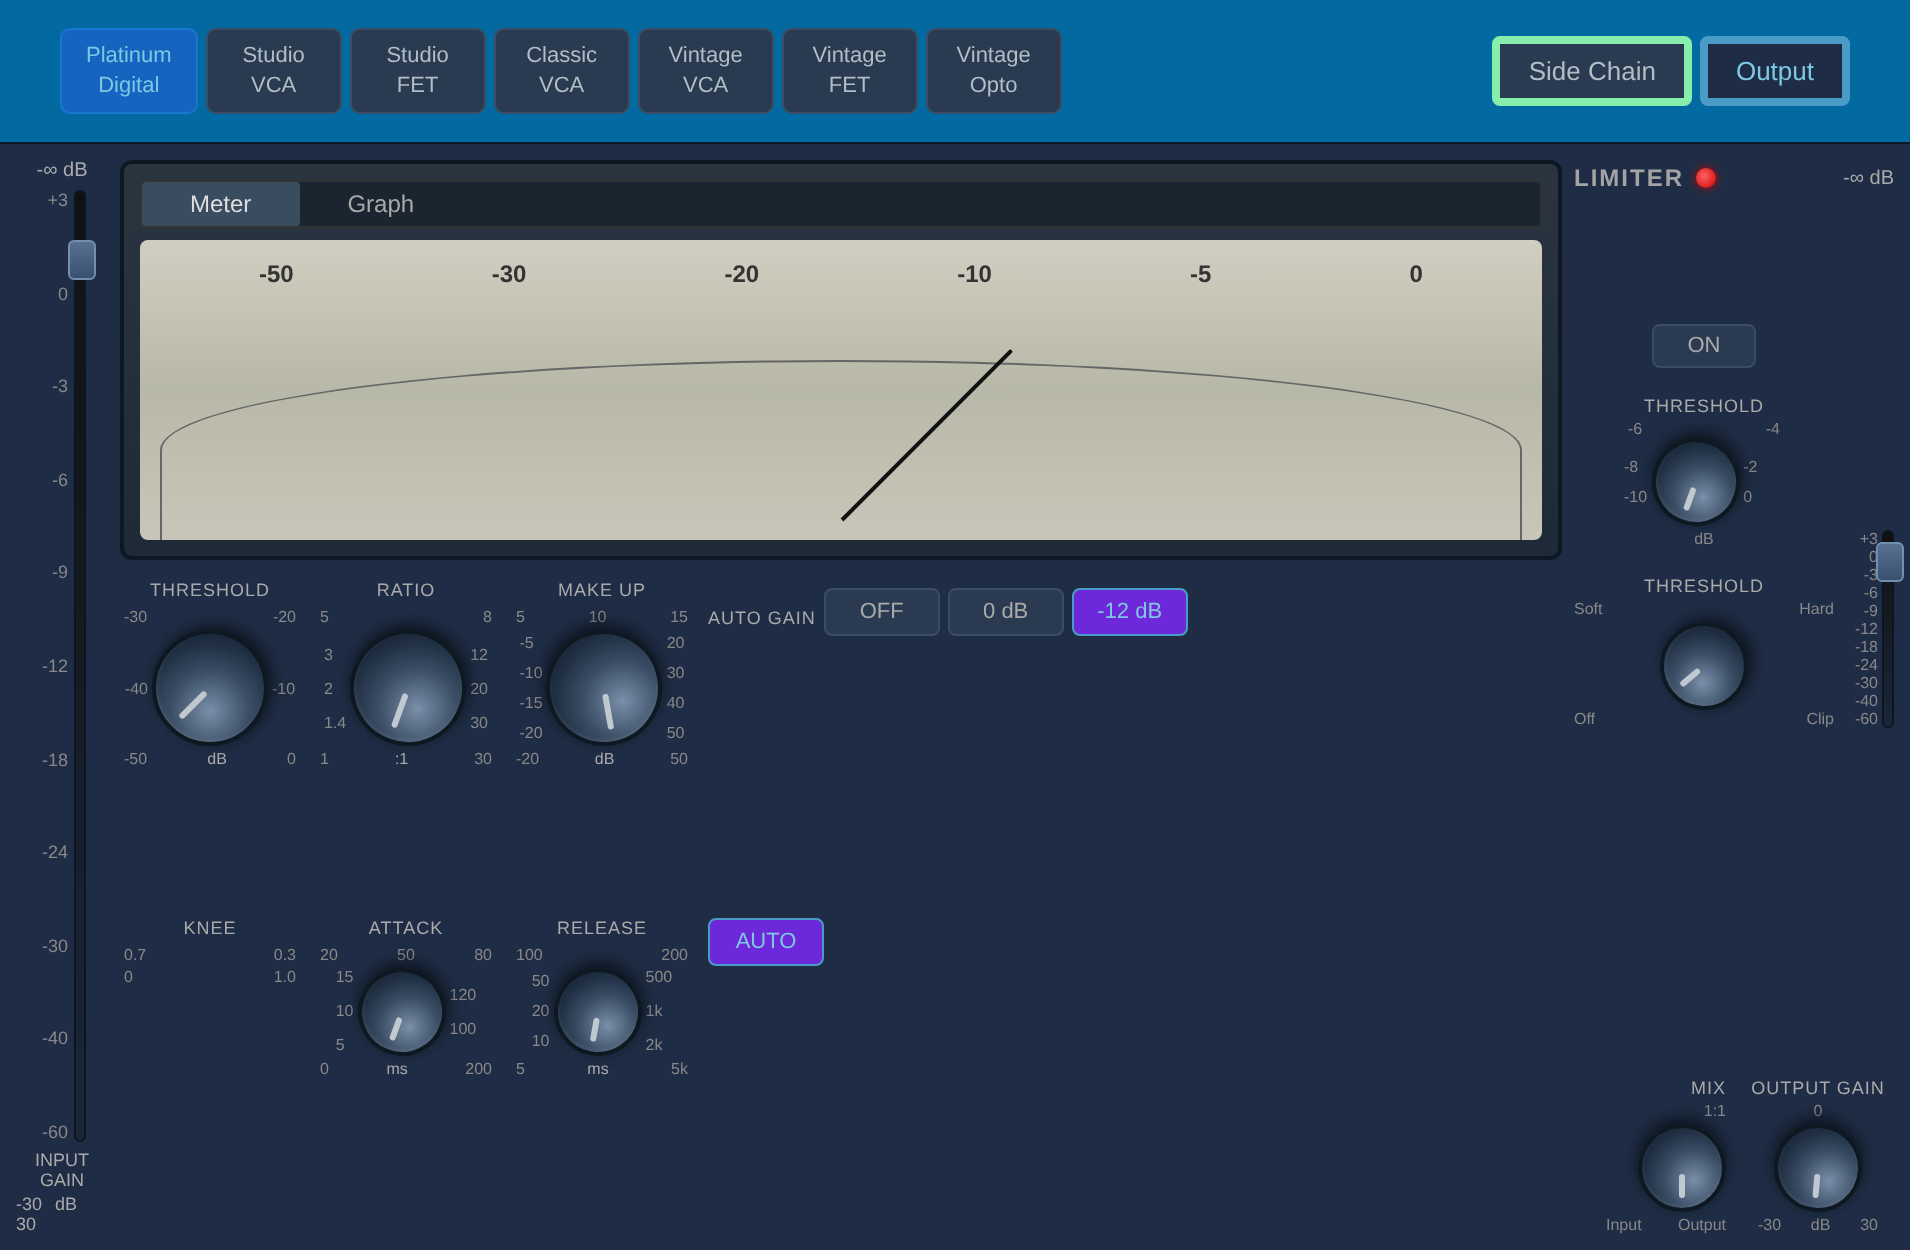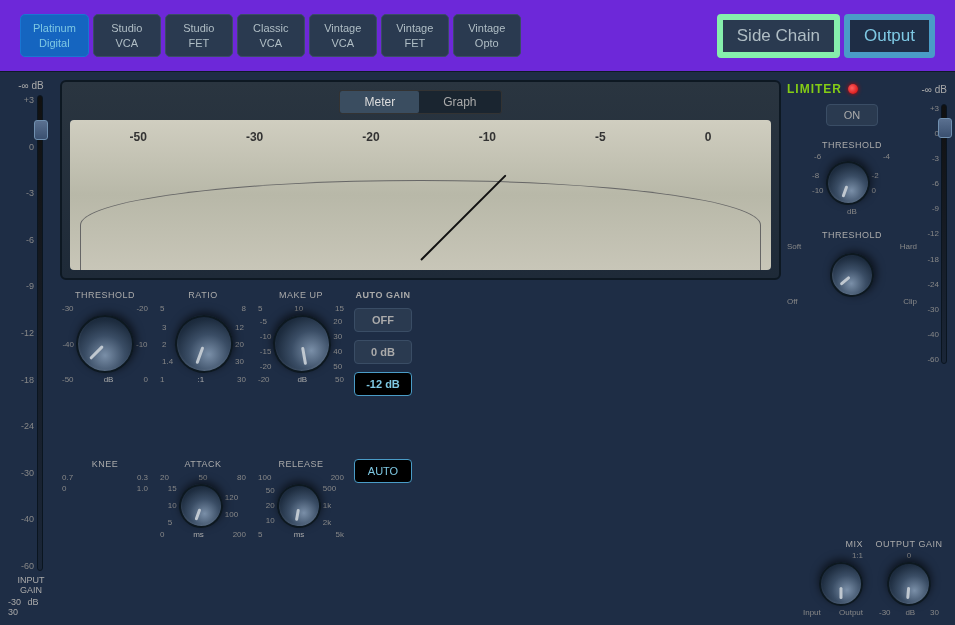--- a/index.html
+++ b/index.html
@@ -10,22 +10,22 @@
       font-family: 'Arial', sans-serif;
       overflow: hidden;
       color: #ccc;
       user-select: none;
     }
 
     
     .top-bar {
       display: flex;
       align-items: center;
-      padding: 10px 20px;
-      background: #6d28d9;
+      padding: 10px 30px;
+      background: #0369a1;
       border-bottom: 1px solid #0e1a28;
       height: 72px;
     }
     .preset-tabs {
       display: flex;
       gap: 4px;
     }
     .preset-tab {
       background: #2a3a50;
       border: 1px solid #3a4d65;
@@ -43,24 +43,24 @@
       border-color: #1976d2;
       color: #7ec8e3;
     }
     .top-right-buttons {
       margin-left: auto;
       display: flex;
       gap: 4px;
     }
     .chain-btn {
       background: #2a3a50;
-      border: 6px solid #86efac;
+      border: 4px solid #86efac;
       border-radius: 4px;
       color: #b0bec5;
-      font-size: 17px;
+      font-size: 13px;
       padding: 6px 14px;
       cursor: pointer;
       min-width: 72px;
       text-align: left;
     }
     .chain-btn.active {
       background: #1e2d45;
       border-color: #4a9cc7;
       color: #7ec8e3;
     }
@@ -146,21 +146,20 @@
     
     .vu-meter-box {
       background: linear-gradient(to bottom, #2a3540, #1e2a38);
       border: 2px solid #0d1822;
       border-radius: 6px;
       height: 200px;
       position: relative;
       overflow: hidden;
       display: flex;
       flex-direction: column;
-      align-items: center;
       padding: 8px;
     }
     .meter-tabs {
       display: flex;
       background: #1a2530;
       border: 1px solid #333;
       border-radius: 3px;
       margin-bottom: 6px;
     }
     .meter-tab {
@@ -274,66 +273,65 @@
       height: 44px;
     }
     .knob-sm::after {
       height: 12px;
       top: 5px;
     }
 
     
     .auto-gain-section {
       display: flex;
-      flex-direction: column;
-      align-items: center;
+      flex-direction: row;
+      align-items: flex-end;
       gap: 4px;
-      font-weight: bold;
     }
     .ag-label {
       font-size: 9px;
       color: #aaa;
       text-transform: uppercase;
       letter-spacing: 0.5px;
       margin-bottom: 4px;
     }
     .ag-btn {
       width: 58px;
       padding: 5px 6px;
       background: #2a3a50;
       border: 1px solid #3a4d65;
       border-radius: 4px;
       color: #aaa;
       font-size: 11px;
       text-align: center;
       cursor: pointer;
     }
     .ag-btn.active-blue {
-      background: #000000;
+      background: #6d28d9;
       border-color: #4a9cc7;
       color: #7ec8e3;
     }
 
     
     .right-section {
       width: 160px;
       display: flex;
       flex-direction: column;
       gap: 4px;
     }
 
     .limiter-row {
       display: flex;
       align-items: center;
       gap: 6px;
       padding: 2px 0;
     }
     .limiter-label {
       font-size: 12px;
-      color: #84cc16;
+      color: #a3a3a3;
       font-weight: bold;
       letter-spacing: 1px;
     }
     .led-red {
       width: 10px;
       height: 10px;
       background: radial-gradient(circle at 40% 40%, #ff6060, #cc0000);
       border-radius: 50%;
       box-shadow: 0 0 4px #cc0000;
     }
@@ -636,21 +634,21 @@
   <div class="right-section">
 
     <div style="display:flex;align-items:center;justify-content:space-between;margin-bottom:2px;">
       <div class="limiter-row">
         <span class="limiter-label">LIMITER</span>
         <div class="led-red"></div>
       </div>
       <div style="font-size:10px;color:#aaa;">-∞ dB</div>
     </div>
 
-    <div style="display:flex;gap:4px;height:260px;">
+    <div style="display:flex;gap:4px;height:260px;align-items:flex-end;">
 
       <div style="display:flex;flex-direction:column;align-items:center;gap:6px;flex:1;">
         <div class="on-btn">ON</div>
 
         <div style="margin-top:8px;">
           <div style="font-size:9px;color:#aaa;text-align:center;margin-bottom:2px;letter-spacing:0.5px;">THRESHOLD</div>
           <div class="scale-top" style="width:80px;">
             <span>-6</span>
             <span></span>
             <span>-4</span>

